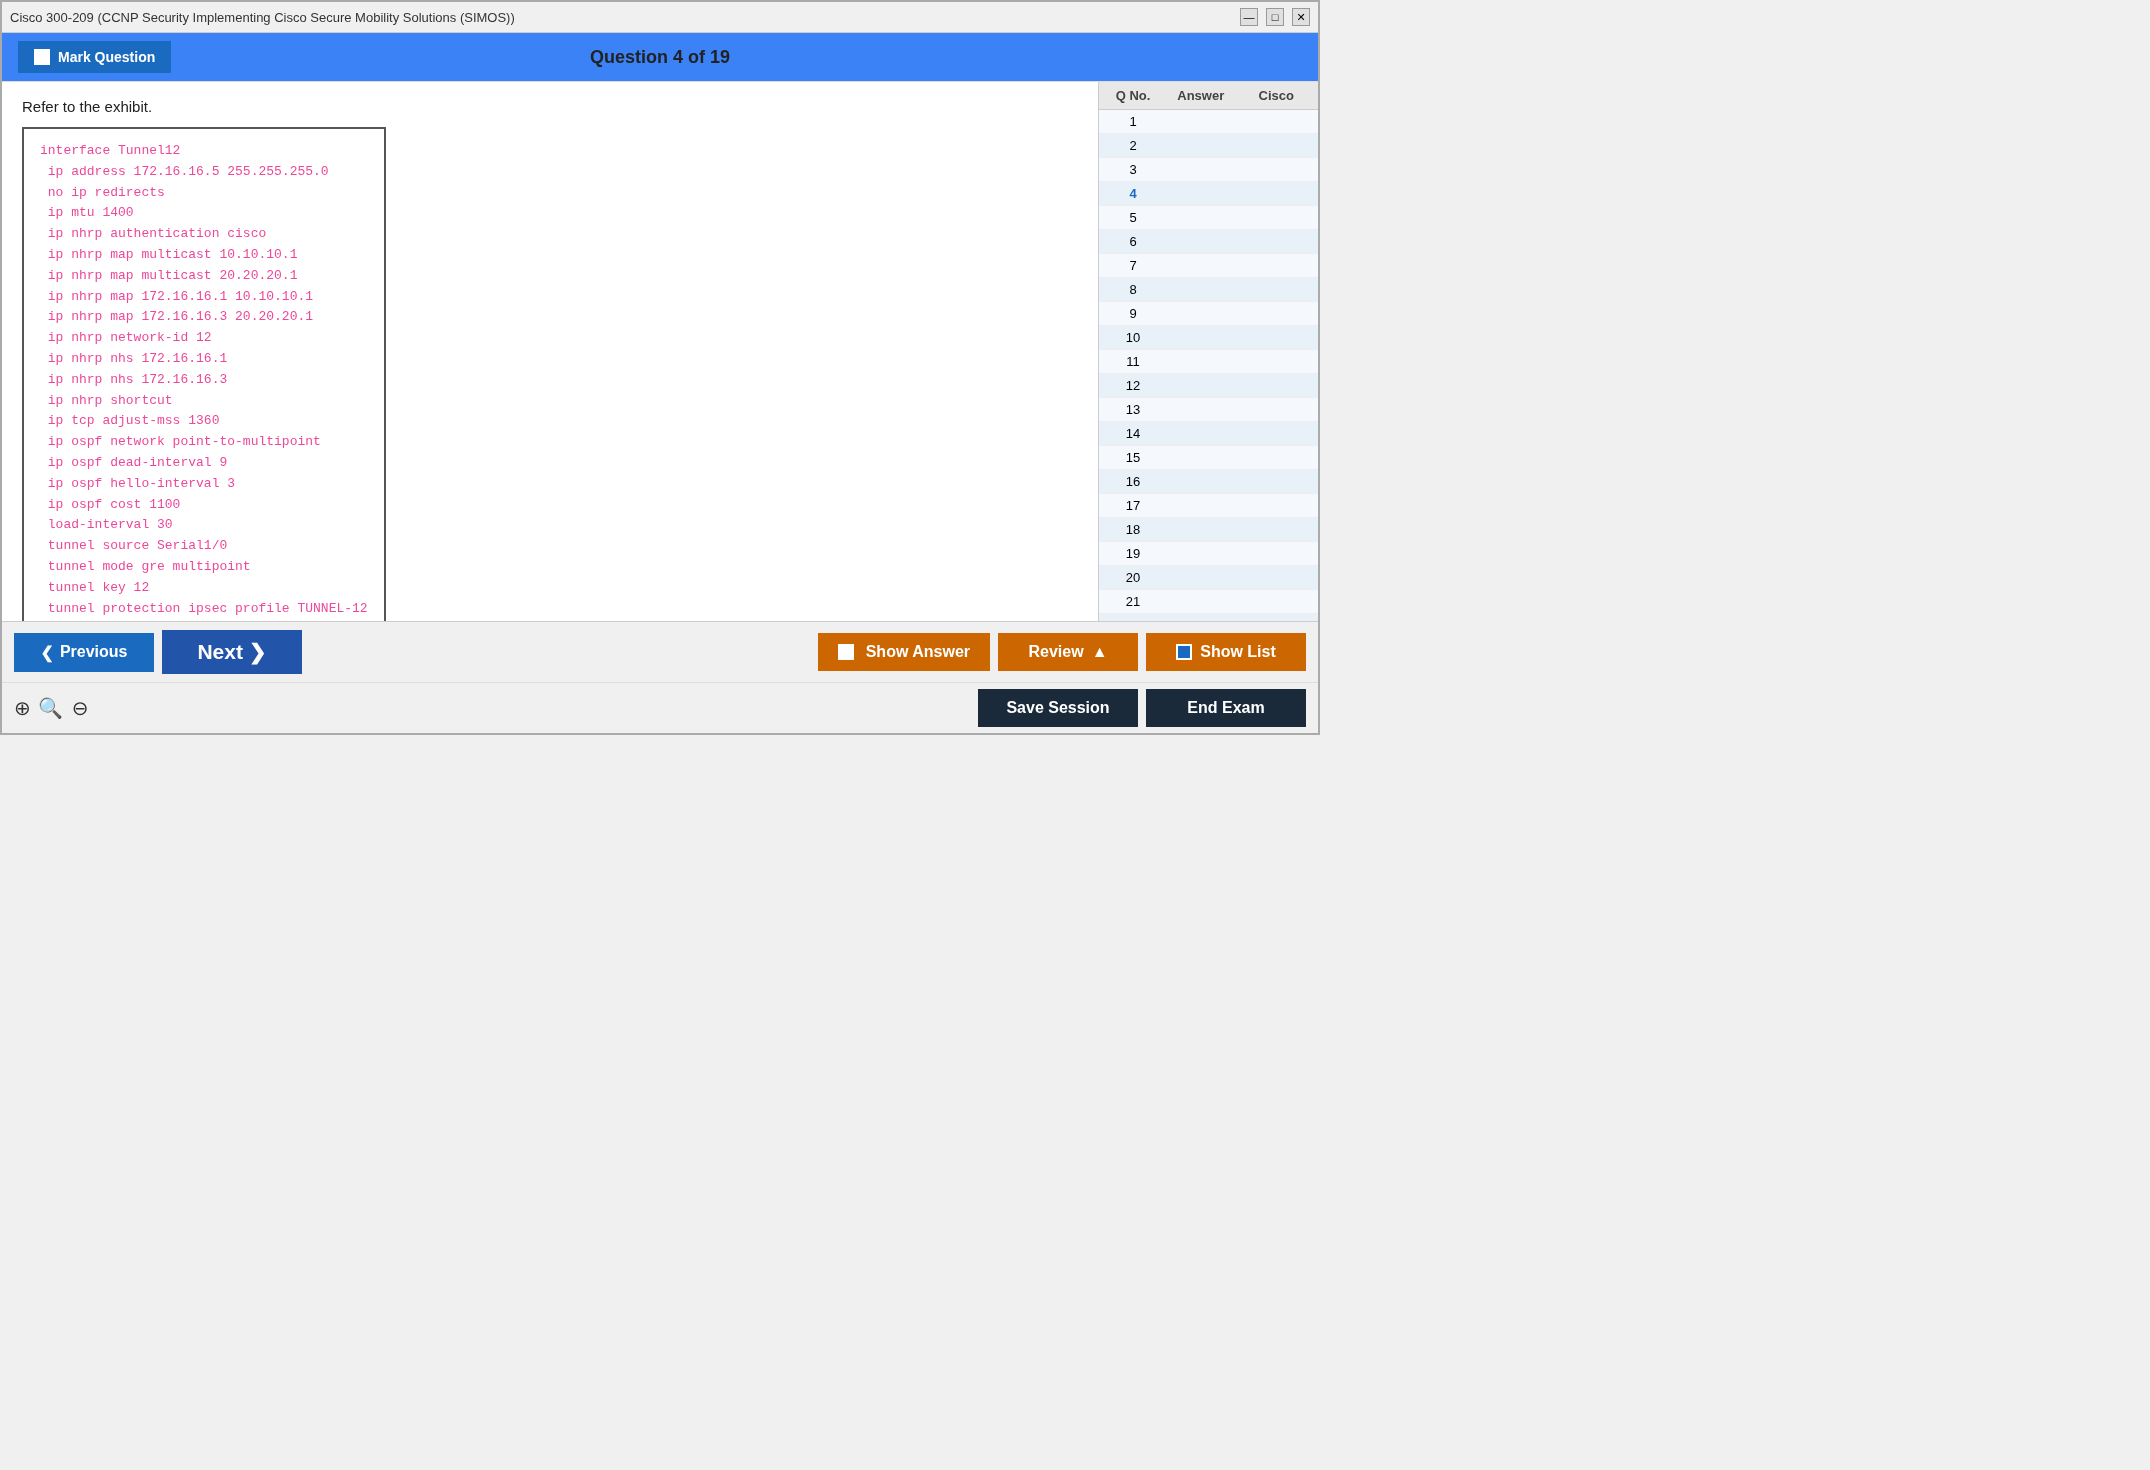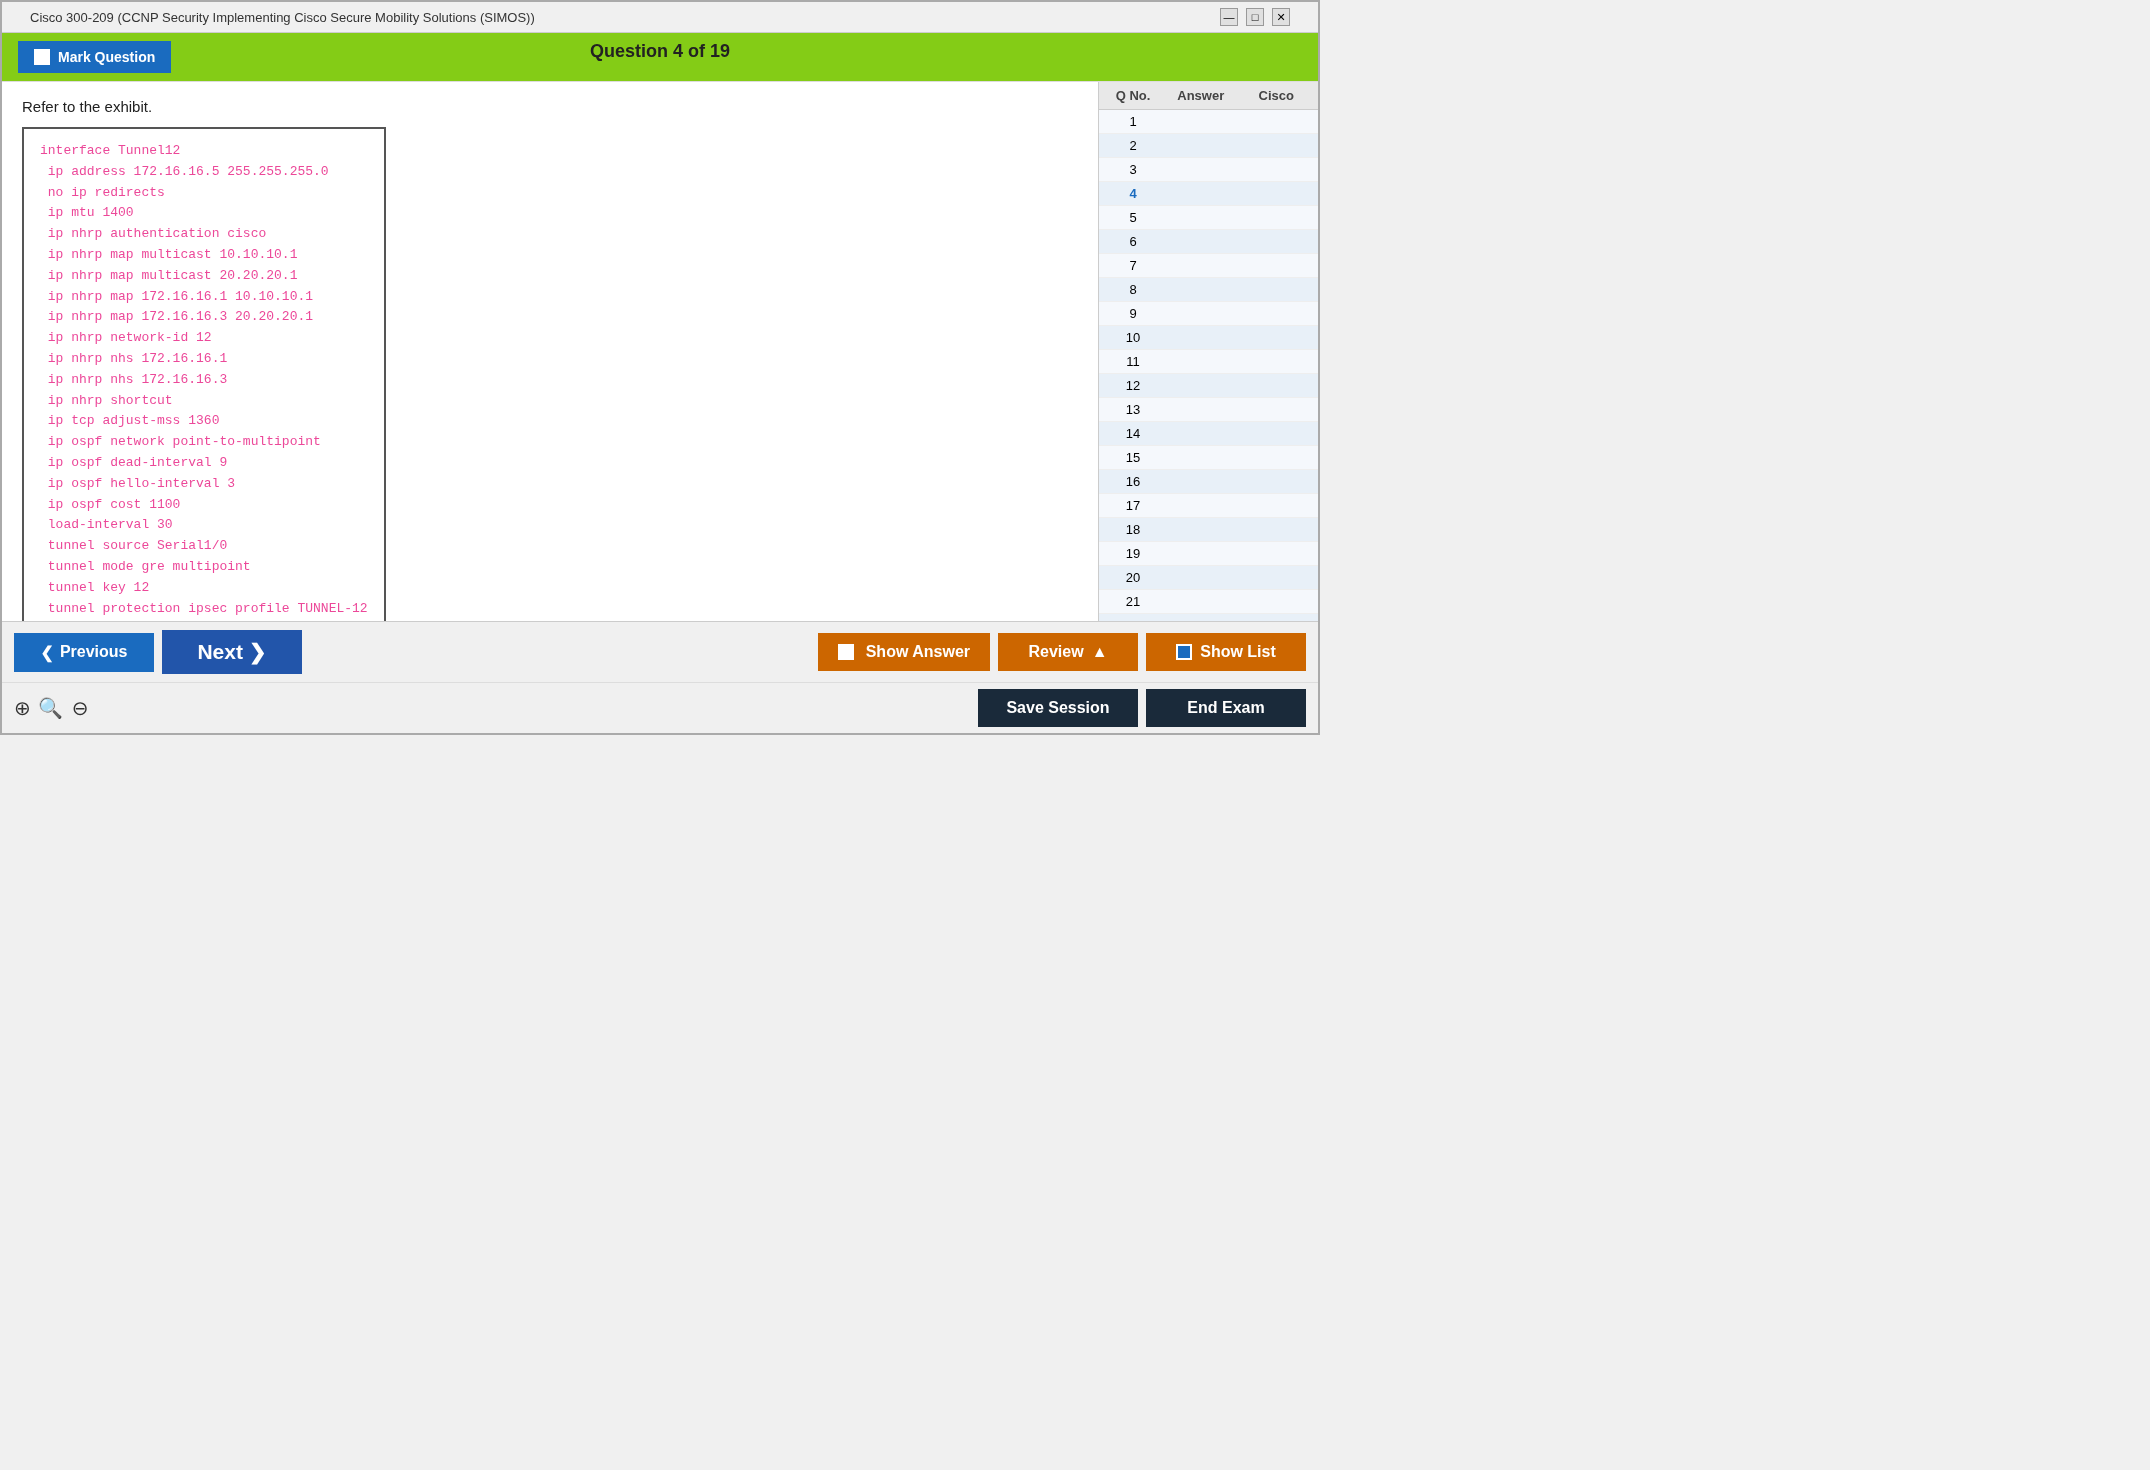--- a/index.html
+++ b/index.html
@@ -2,36 +2,36 @@
 <html><head>
   <meta charset="utf-8">
   <style>
     * { box-sizing: border-box; margin: 0; padding: 0; }
     body { font-family: 'Segoe UI', Arial, sans-serif; font-size: 14px; background: #f0f0f0; width: 1320px; height: 735px; overflow: hidden; border: 2px solid #aaa; }
 
     
     .title-bar {
       background: #f0f0f0;
       border-bottom: 1px solid #ccc;
-      padding: 6px 28px;
+      padding: 6px 8px;
       display: flex;
       align-items: center;
       justify-content: space-between;
     }
     .title-bar-text { font-size: 13px; color: #333; }
     .title-bar-controls { display: flex; gap: 8px; }
     .title-bar-btn { width: 18px; height: 18px; border: 1px solid #999; background: #e0e0e0; font-size: 11px; display: flex; align-items: center; justify-content: center; cursor: pointer; }
 
     
     .header {
-      background: #84cc16;
+      background: #3b82f6;
       border-bottom: 1px solid #ddd;
       padding: 8px 16px;
       display: flex;
-      align-items: flex-start;
+      align-items: center;
       position: relative;
     }
     .mark-question-btn {
       background: #1a6bbf;
       color: white;
       border: none;
       padding: 8px 16px;
       font-size: 14px;
       font-weight: bold;
       cursor: pointer;

